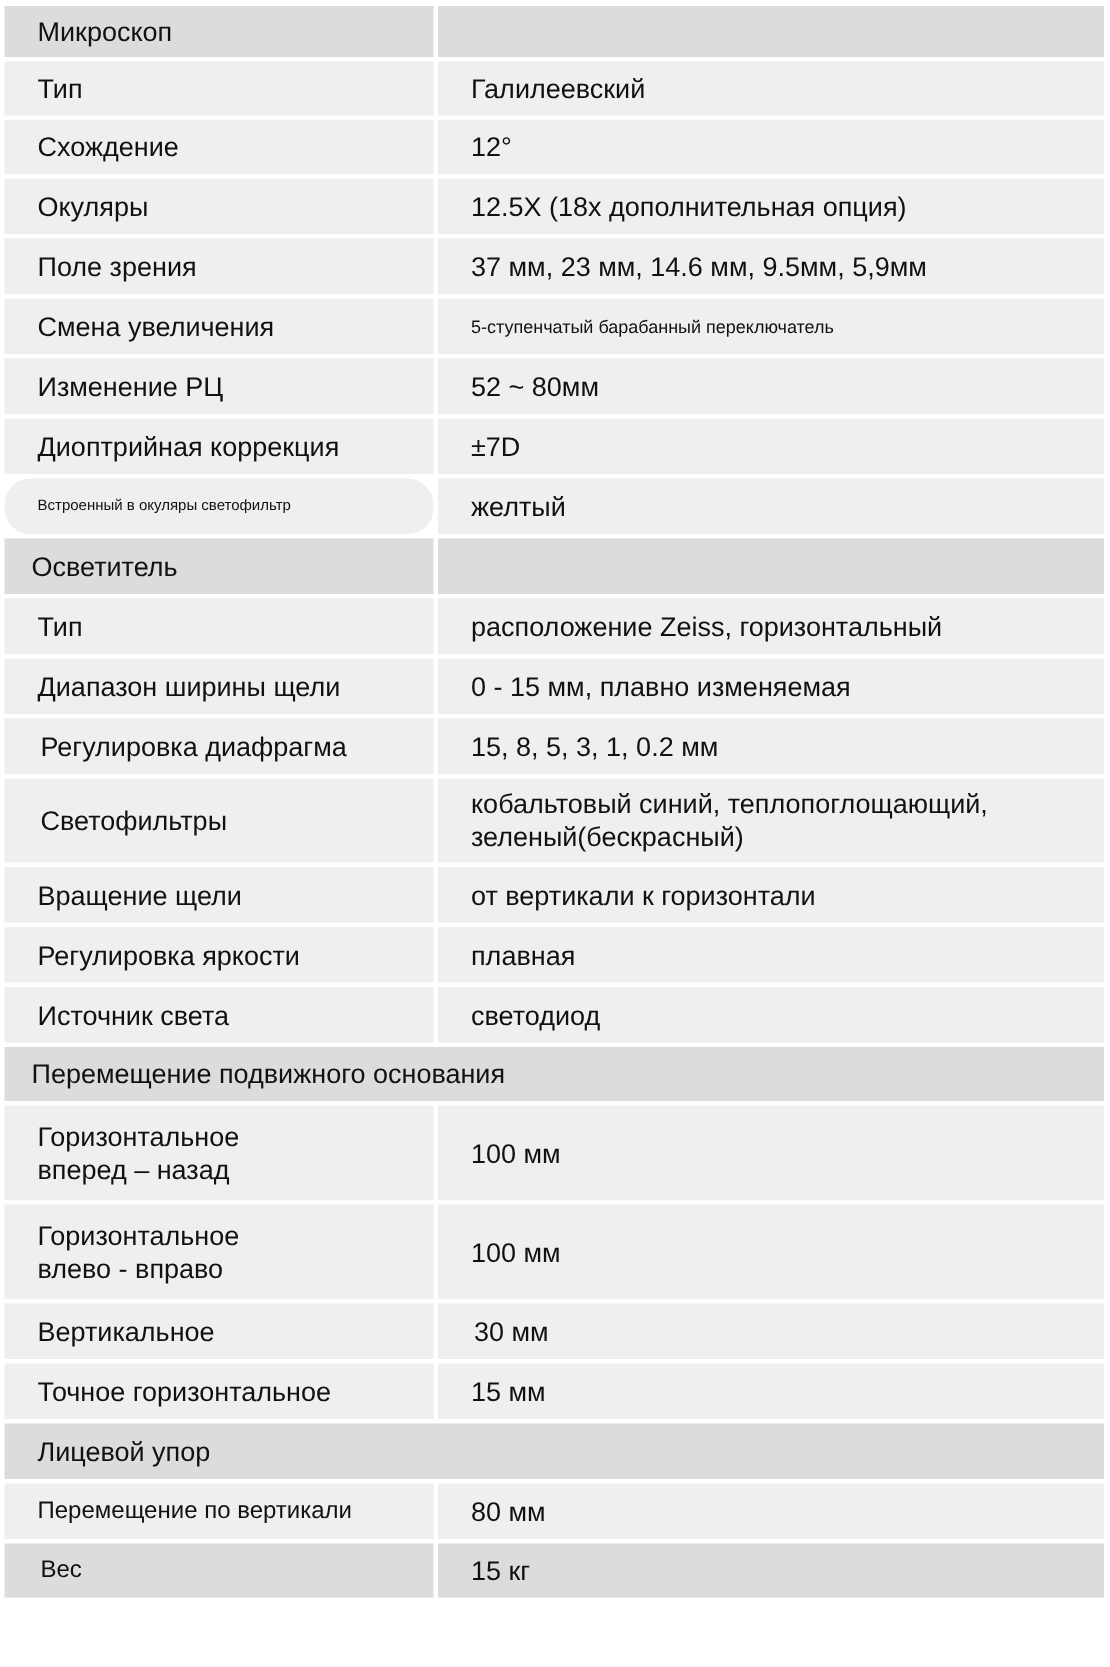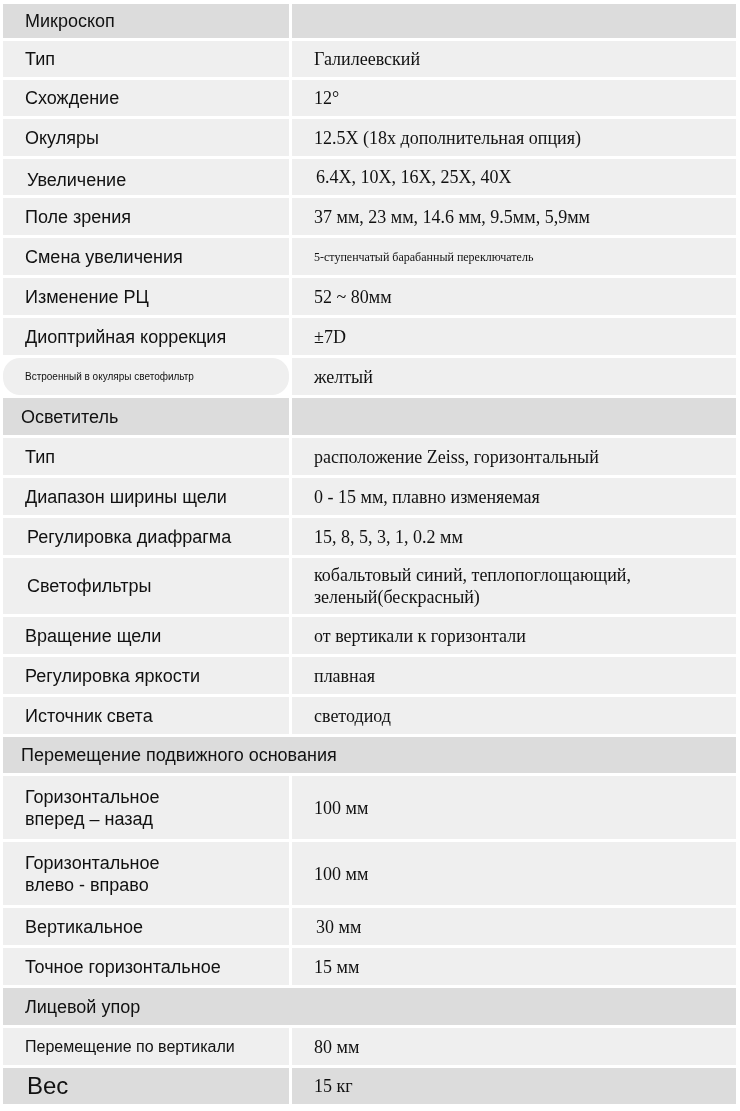--- a/index.html
+++ b/index.html
@@ -1,25 +1,25 @@
 <!DOCTYPE html>
 <html><head>
 <meta charset="utf-8">
 <style>
   html, body { margin: 0; padding: 0; background: #ffffff; }
   body { width: 740px; height: 1111px; overflow: hidden; font-family: "Liberation Sans", sans-serif; color: #111; }
   .table { position: absolute; left: 3px; top: 4px; width: 733px; }
   .row { display: flex; margin-bottom: 3px; }
   .cell { background: #efefef; display: flex; align-items: center; box-sizing: border-box; font-size: 18px; line-height: 22px; }
   .c1 { width: 286px; padding-left: 22px; margin-right: 3px; }
-  .c2 { flex: 1; padding-left: 22px; font-family: Liberation Serif, serif; }
+  .c2 { flex: 1; padding-left: 22px; }
   .hdr .cell { background: #dcdcdc; }
   .full { flex: 1; padding-left: 18px; }
   .small { font-size: 10px; border-radius: 17px; }
-  .big { font-size: 24px; }
+  .big { font-size: 16px; }
 </style>
 </head>
 <body>
 
 <div class="table">
 
   <div class="row hdr" style="height:34px">
     <div class="cell c1" style="padding-left:22px">Микроскоп</div>
     <div class="cell c2"></div>
   </div>
@@ -27,24 +27,20 @@
       <div class="cell c1">Тип</div>
       <div class="cell c2">Галилеевский</div>
     </div>
   <div class="row" style="height:36px">
       <div class="cell c1">Схождение</div>
       <div class="cell c2">12°</div>
     </div>
   <div class="row" style="height:37px">
       <div class="cell c1">Окуляры</div>
       <div class="cell c2">12.5X (18х дополнительная опция)</div>
-    </div>
-  <div class="row" style="height:36px">
-      <div class="cell c1" style="padding-left:24px;padding-top:6px">Увеличение</div>
-      <div class="cell c2" style="padding-left:24px">6.4X, 10X, 16X, 25X, 40X</div>
     </div>
   <div class="row" style="height:37px">
       <div class="cell c1">Поле зрения</div>
       <div class="cell c2">37 мм, 23 мм, 14.6 мм, 9.5мм, 5,9мм</div>
     </div>
   <div class="row" style="height:37px">
       <div class="cell c1">Смена увеличения</div>
       <div class="cell c2" style="font-size:12px">5-ступенчатый барабанный переключатель</div>
     </div>
   <div class="row" style="height:37px">

